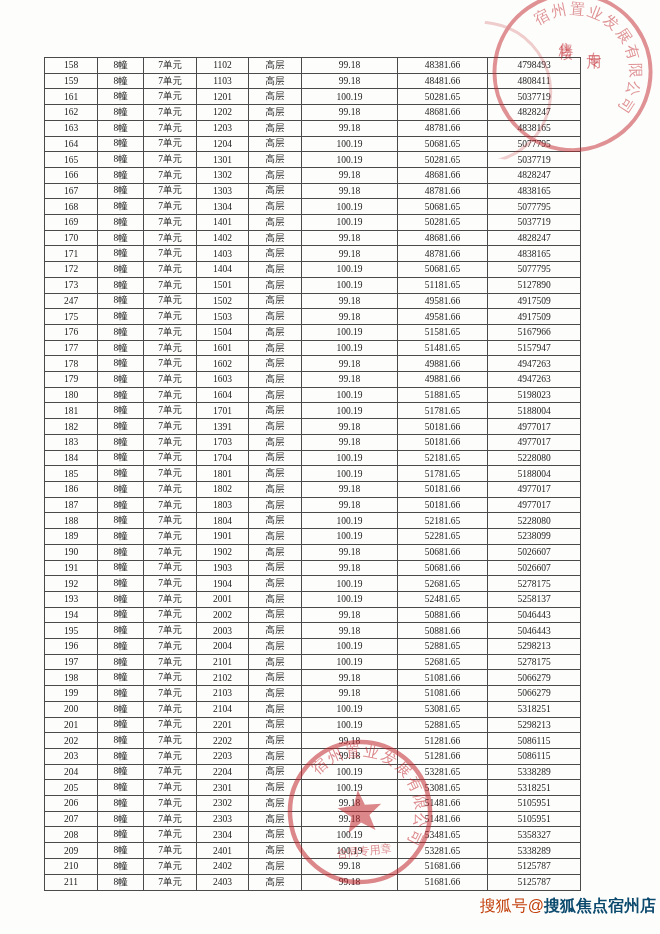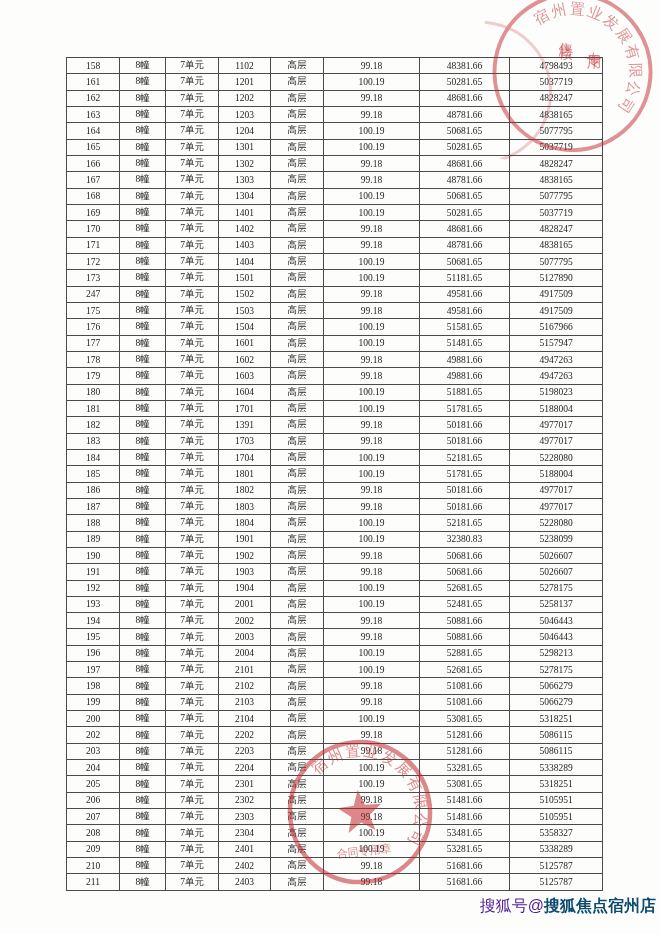--- a/index.html
+++ b/index.html
@@ -3,21 +3,21 @@
 <meta charset="utf-8">
 <style>
   html, body { margin: 0; padding: 0; }
   body {
     width: 660px; height: 934px;
     position: relative; overflow: hidden;
     background: #fdfdfc;
     font-family: "Liberation Serif", "DejaVu Serif", serif;
   }
   .price-table {
-    position: absolute; left: 66px; top: 57px;
+    position: absolute; left: 44px; top: 57px;
     width: 536px; height: 834px;
     border-collapse: collapse; table-layout: fixed;
   }
   .price-table td {
     border: 1px solid #4a4a4a;
     font-size: 9.5px; color: #1c1c1c;
     text-align: center; vertical-align: middle;
     padding: 0; white-space: nowrap; overflow: hidden;
   }
   .seal { position: absolute; pointer-events: none; }
@@ -28,21 +28,21 @@
     writing-mode: vertical-rl;
     color: rgba(193, 39, 45, 0.55);
     font-size: 15px; letter-spacing: 3px;
     font-family: "Liberation Serif", serif;
   }
   .watermark {
     position: absolute; right: 4px; top: 896px;
     font-family: "Liberation Sans", "DejaVu Sans", sans-serif;
     font-size: 16px; white-space: nowrap;
   }
-  .wm-prefix { color: #4c1d95; }
+  .wm-prefix { color: #c2410c; }
   .wm-name { color: #0c4a6e; font-weight: bold; }
 </style>
 </head>
 <body>
 
 <table class="price-table">
   <colgroup>
     <col style="width:53px">
       <col style="width:46px">
       <col style="width:53px">
@@ -57,20 +57,30 @@
         <td>158</td>
         <td>8幢</td>
         <td>7单元</td>
         <td>1102</td>
         <td>高层</td>
         <td>99.18</td>
         <td>48381.66</td>
         <td>4798493</td>
       </tr>
       <tr>
+        <td>159</td>
+        <td>8幢</td>
+        <td>7单元</td>
+        <td>1103</td>
+        <td>高层</td>
+        <td>99.18</td>
+        <td>48481.66</td>
+        <td>4808411</td>
+      </tr>
+      <tr>
         <td>161</td>
         <td>8幢</td>
         <td>7单元</td>
         <td>1201</td>
         <td>高层</td>
         <td>100.19</td>
         <td>50281.65</td>
         <td>5037719</td>
       </tr>
       <tr>
@@ -343,21 +353,21 @@
         <td>52181.65</td>
         <td>5228080</td>
       </tr>
       <tr>
         <td>189</td>
         <td>8幢</td>
         <td>7单元</td>
         <td>1901</td>
         <td>高层</td>
         <td>100.19</td>
-        <td>32380.83</td>
+        <td>52281.65</td>
         <td>5238099</td>
       </tr>
       <tr>
         <td>190</td>
         <td>8幢</td>
         <td>7单元</td>
         <td>1902</td>
         <td>高层</td>
         <td>99.18</td>
         <td>50681.66</td>
@@ -455,20 +465,30 @@
       </tr>
       <tr>
         <td>200</td>
         <td>8幢</td>
         <td>7单元</td>
         <td>2104</td>
         <td>高层</td>
         <td>100.19</td>
         <td>53081.65</td>
         <td>5318251</td>
+      </tr>
+      <tr>
+        <td>201</td>
+        <td>8幢</td>
+        <td>7单元</td>
+        <td>2201</td>
+        <td>高层</td>
+        <td>100.19</td>
+        <td>52881.65</td>
+        <td>5298213</td>
       </tr>
       <tr>
         <td>202</td>
         <td>8幢</td>
         <td>7单元</td>
         <td>2202</td>
         <td>高层</td>
         <td>99.18</td>
         <td>51281.66</td>
         <td>5086115</td>

